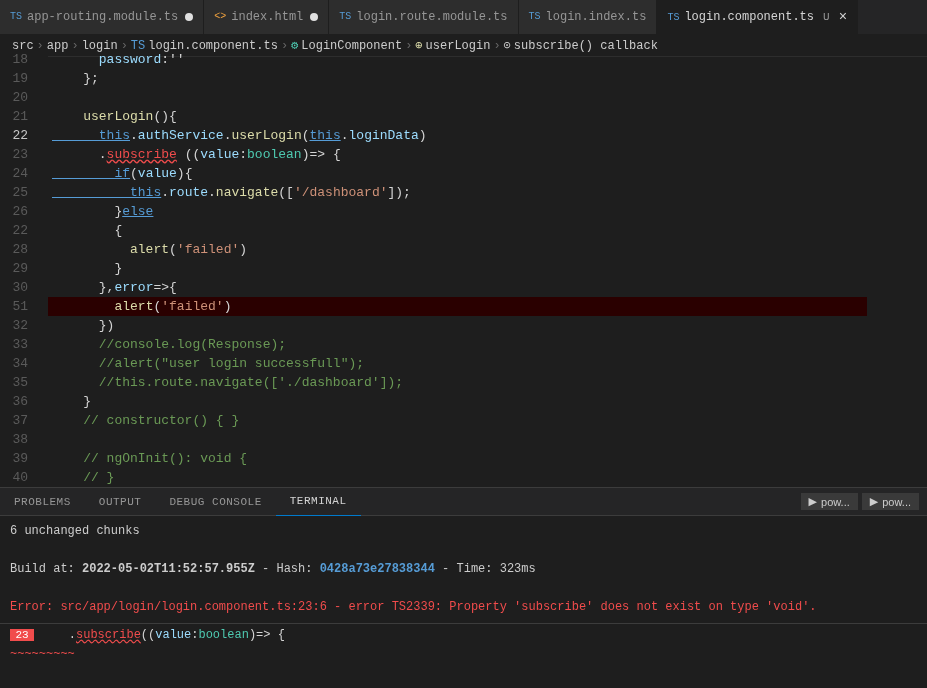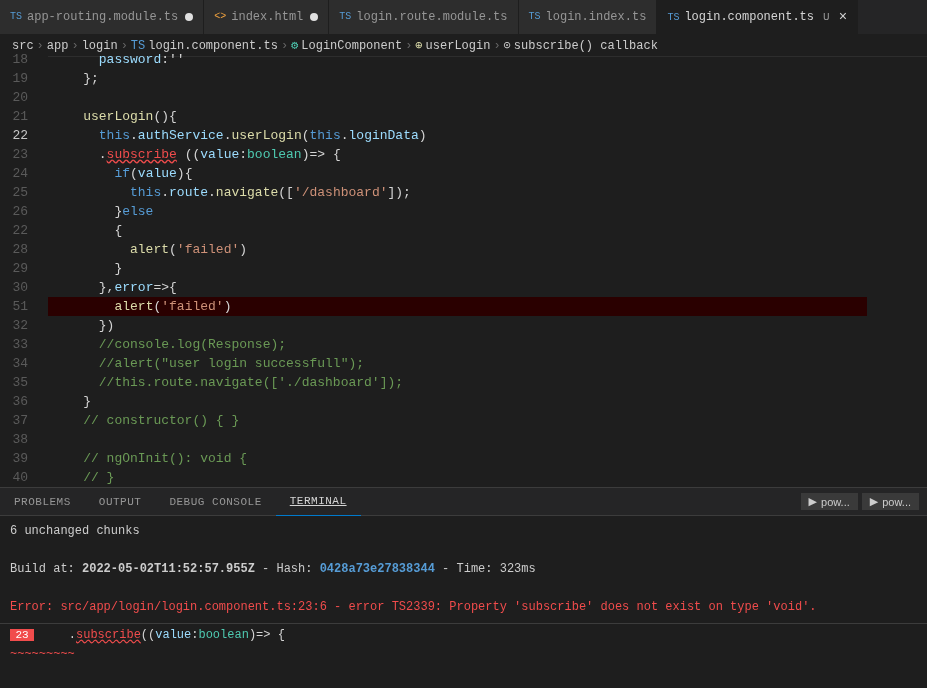--- a/index.html
+++ b/index.html
@@ -124,21 +124,21 @@
       white-space: pre;
       font-size: 13px;
       line-height: 19px;
       padding-left: 4px;
     }
     .code-line.highlighted {
       background: #2a0000;
     }
 
     
-    .kw { color: #569cd6; }
+    .kw { color: #569cd6; text-decoration: underline; }
     .fn { color: #dcdcaa; }
     .str { color: #ce9178; }
     .cm { color: #6a9955; }
     .op { color: #d4d4d4; }
     .prop { color: #9cdcfe; }
     .type { color: #4ec9b0; }
     .param { color: #9cdcfe; }
 
     
     .minimap {
@@ -167,21 +167,20 @@
       align-items: center;
       font-size: 11px;
       color: #969696;
       cursor: pointer;
       text-transform: uppercase;
       letter-spacing: 0.5px;
     }
     .panel-tab.active {
       color: #d4d4d4;
       border-bottom: 1px solid #007acc;
-      text-decoration: underline;
     }
     .panel-content {
       padding: 6px 10px;
       font-size: 12px;
       line-height: 1.6;
       overflow: hidden;
     }
     .panel-line {
       height: 19px;
       line-height: 19px;

